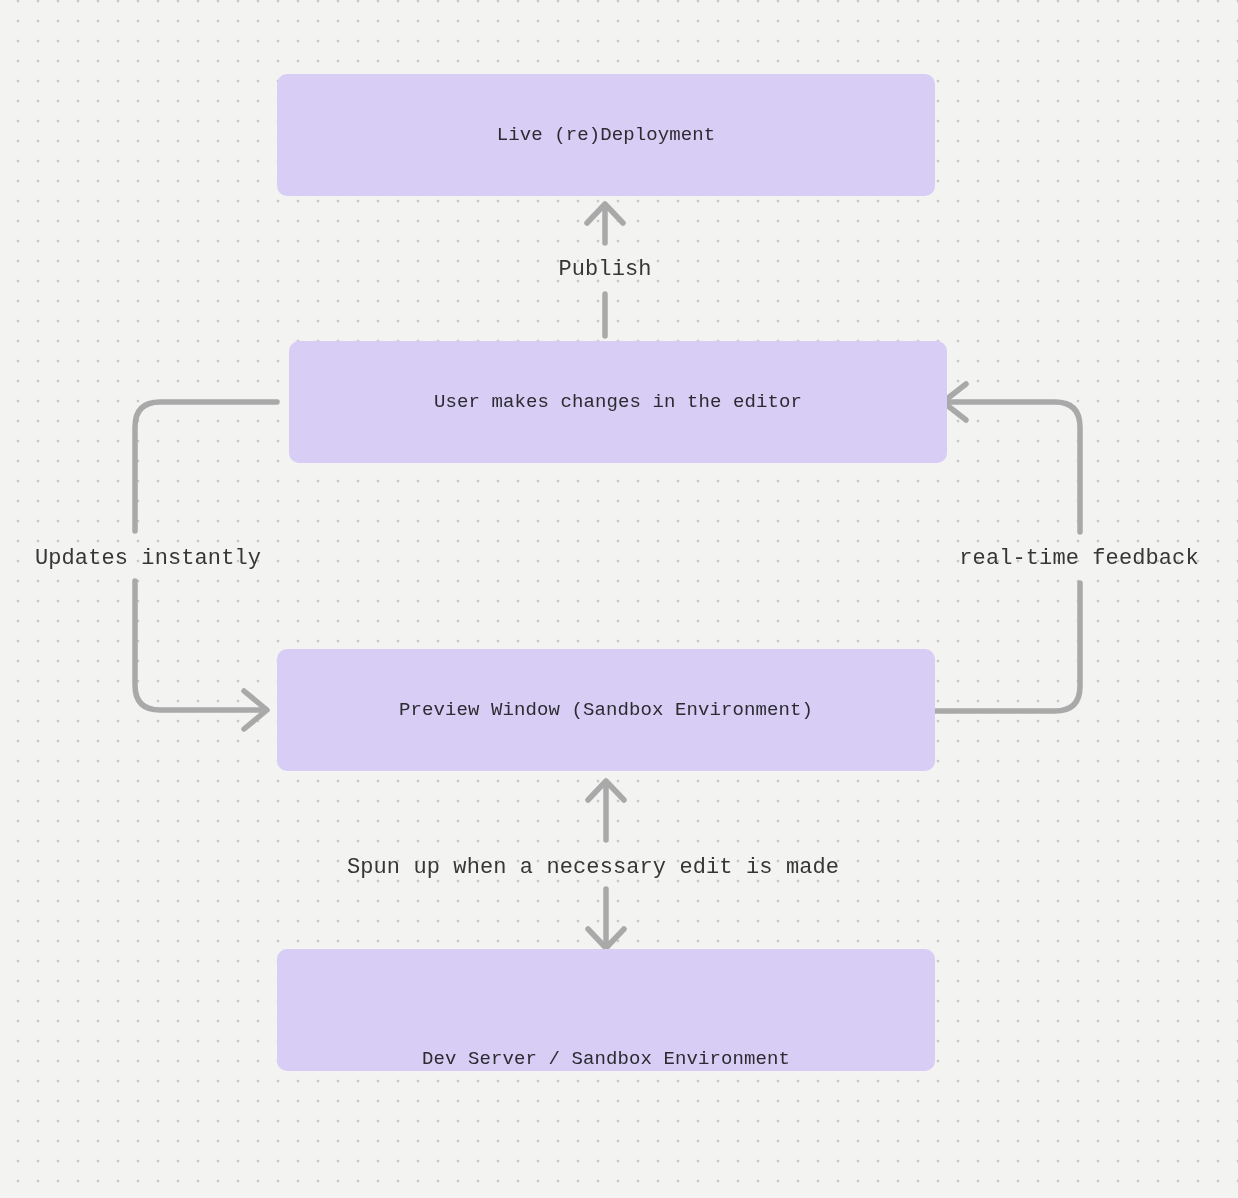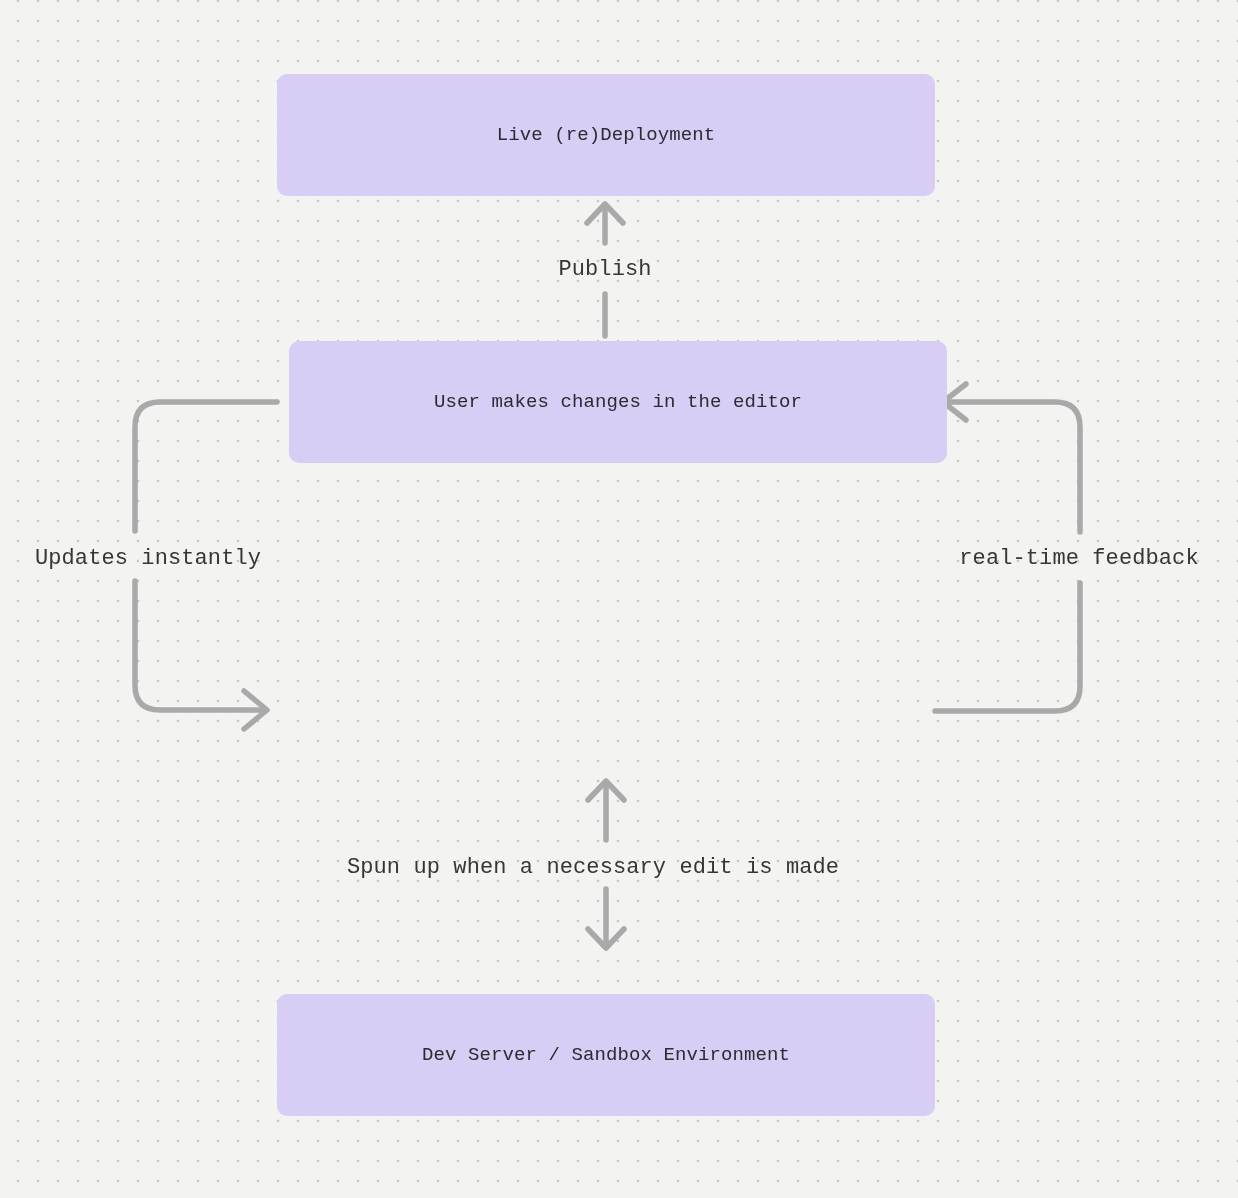--- a/index.html
+++ b/index.html
@@ -30,21 +30,21 @@
     align-items: center;
     justify-content: center;
     color: #2b2b31;
     font-size: 19px;
     line-height: 1.2;
     letter-spacing: 0.1px;
   }
   .node-1 { top: 74px; }
   .node-2 { top: 341px; margin-left: 12px; }
   .node-3 { top: 649px; }
-  .node-4 { top: 994px; }
+  .node-4 { top: 949px; align-items: flex-end; }
   .edges {
     position: absolute;
     top: 0; left: 0;
     width: 1238px;
     height: 1198px;
     pointer-events: none;
   }
   .edges path {
     fill: none;
     stroke: #a9a9a9;
@@ -97,20 +97,23 @@
       <path d="M588,929 L606,948 L624,929"></path>
     </g>
   </svg>
 
   <div class="node node-1">
     <span>Live (re)Deployment</span>
   </div>
   <div class="node node-2">
     <span>User makes changes in the editor</span>
   </div>
+  <div class="node node-3">
+    <span>Preview Window (Sandbox Environment)</span>
+  </div>
   <div class="node node-4">
     <span>Dev Server / Sandbox Environment</span>
   </div>
 
   <span class="edge-label label-publish">Publish</span>
   <span class="edge-label label-updates">Updates instantly</span>
   <span class="edge-label label-feedback">real-time feedback</span>
   <span class="edge-label label-spun-up">Spun up when a necessary edit is made</span>
 
 </div>

